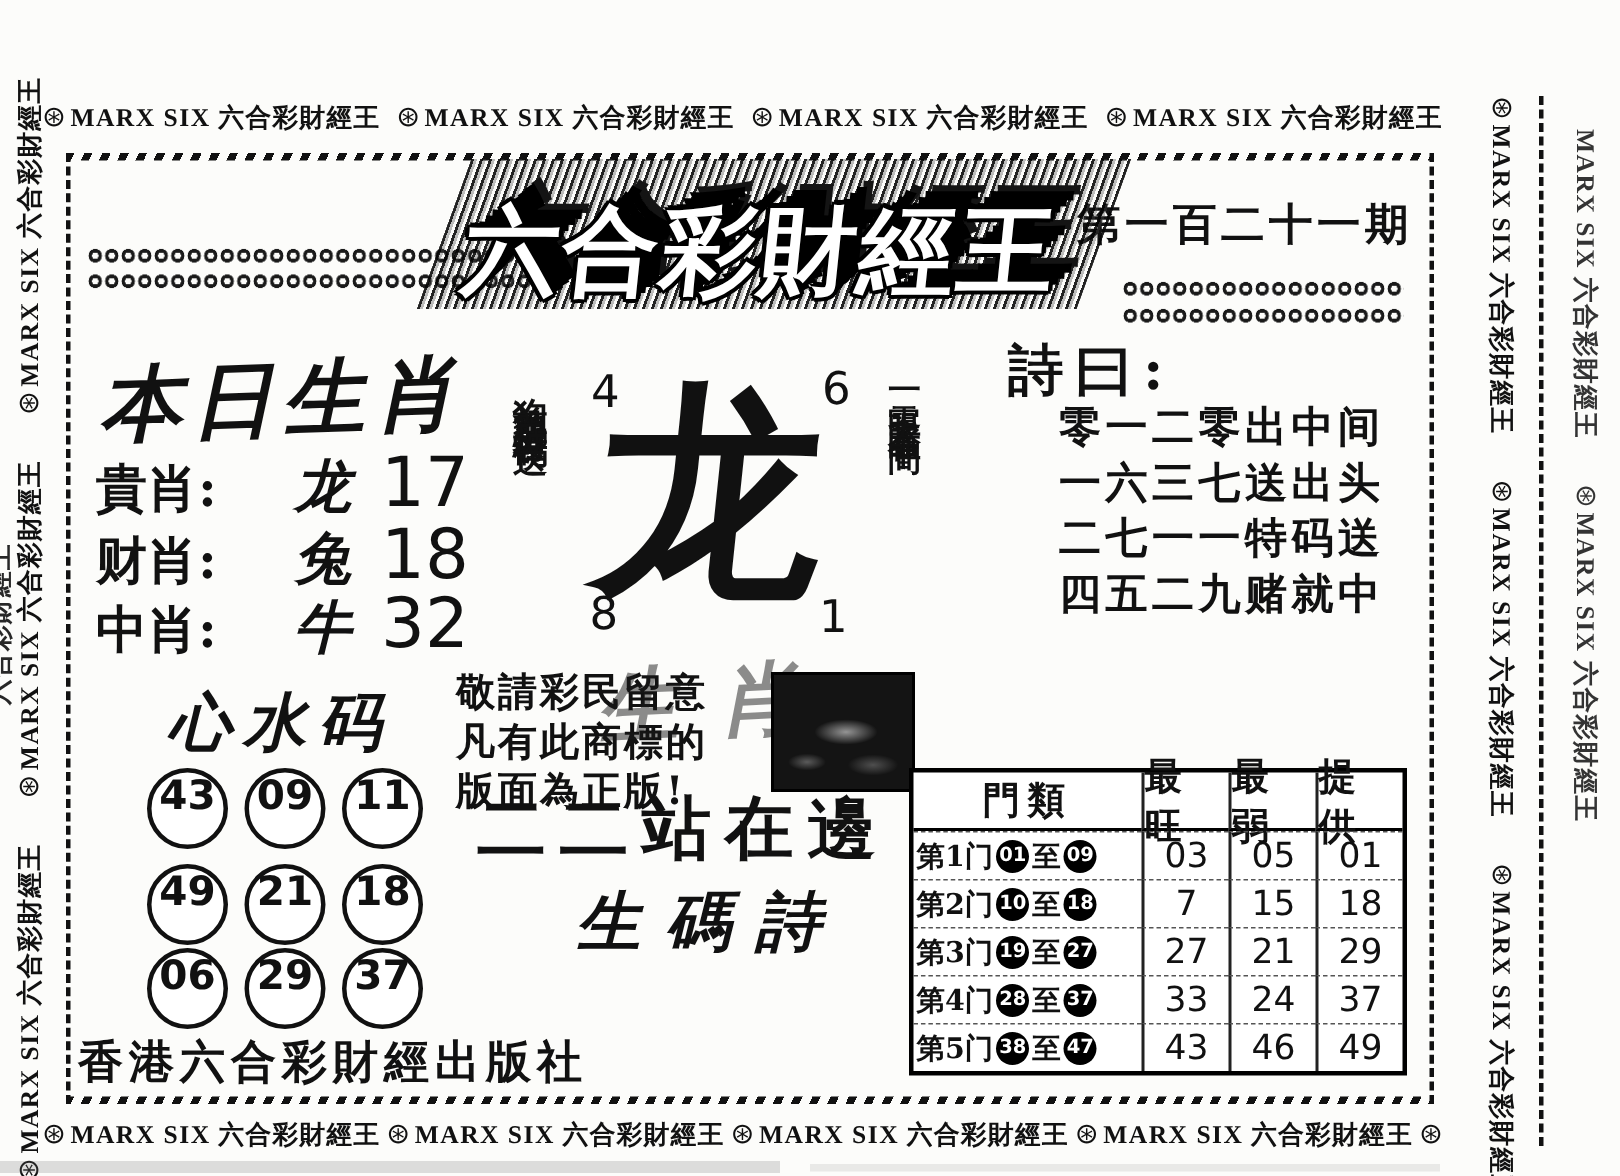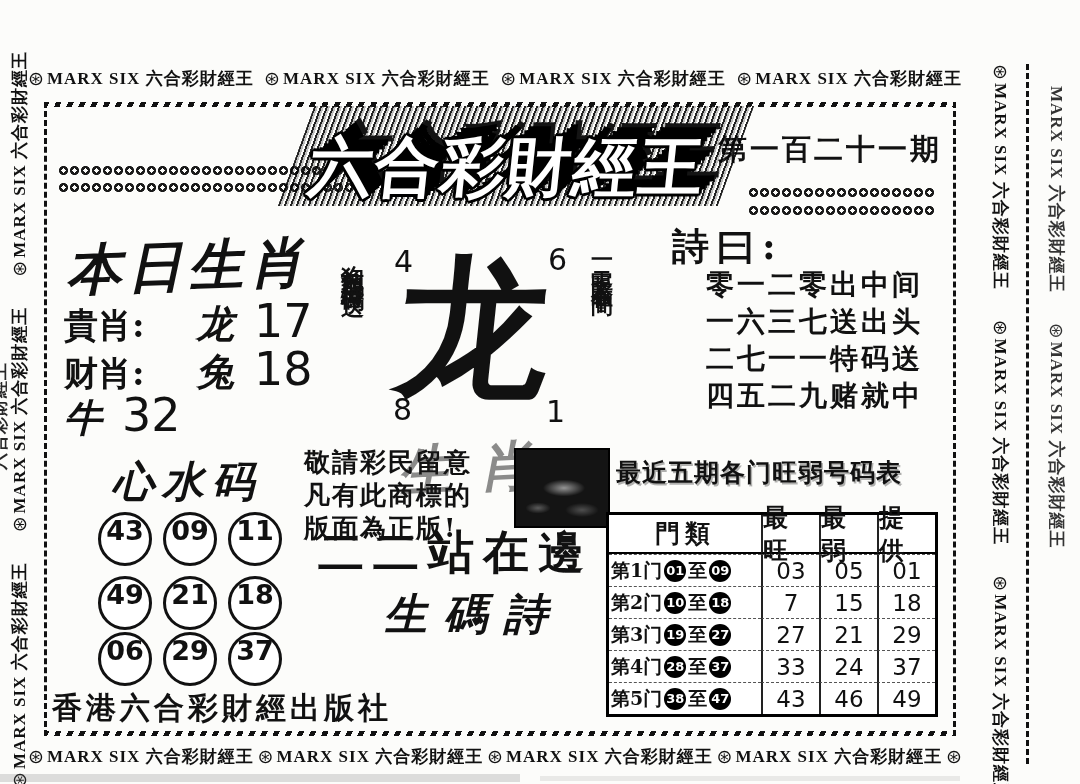--- a/index.html
+++ b/index.html
@@ -214,20 +214,21 @@
     <span class="zp-label">貴肖:</span>
     <span class="zp-animal">龙</span>
     <span class="zp-number">17</span>
   </div>
   <div class="zp-row r1">
     <span class="zp-label">财肖:</span>
     <span class="zp-animal">兔</span>
     <span class="zp-number">18</span>
   </div>
   <div class="zp-row r2">
+    <span class="zp-label">中肖:</span>
     <span class="zp-animal">牛</span>
     <span class="zp-number">32</span>
   </div>
 
   <div class="vhint left">狗前鷄后特碼送</div>
   <div class="corner-num tl">4</div>
   <div class="corner-num tr">6</div>
   <div class="corner-num bl">8</div>
   <div class="corner-num br">1</div>
   <div class="dragon">龙</div>
@@ -255,21 +256,20 @@
   <div class="notice">
     <div>敬請彩民留意</div>
     <div>凡有此商標的</div>
     <div>版面為正版!</div>
   </div>
   <div class="watermark">生肖</div>
   <div class="stamp"></div>
   <div class="slogan1">二二站在邊</div>
   <div class="slogan2">生碼詩</div>
 
-  <div class="stats-title">最近五期各门旺弱号码表</div>
   <div class="stats">
     <div class="cell hdr c1">門類</div>
     <div class="cell hdr">最旺</div>
     <div class="cell hdr">最弱</div>
     <div class="cell hdr">提供</div>
 
     <div class="cell c1 gate">
       <span class="gate-label">第1门</span>
       <span class="badge">01</span>
       <span class="sep">至</span>

